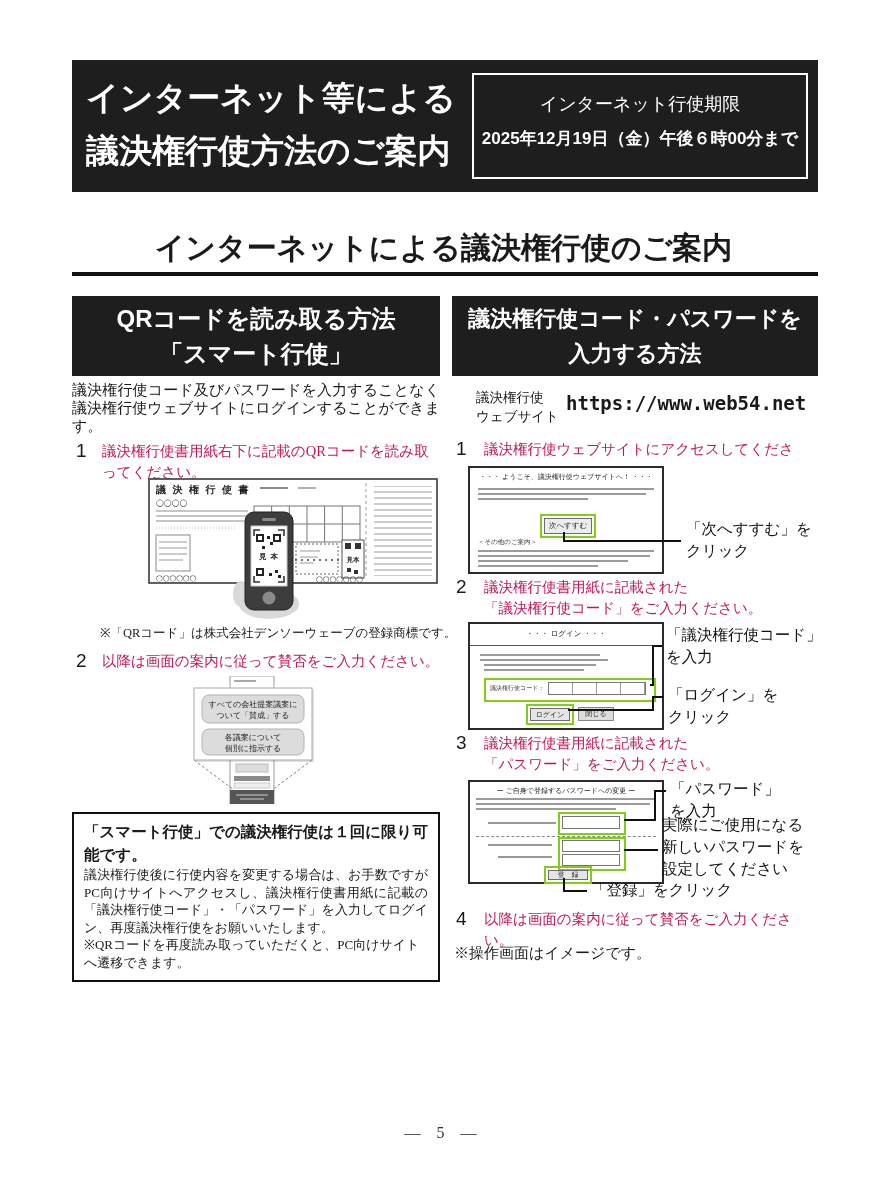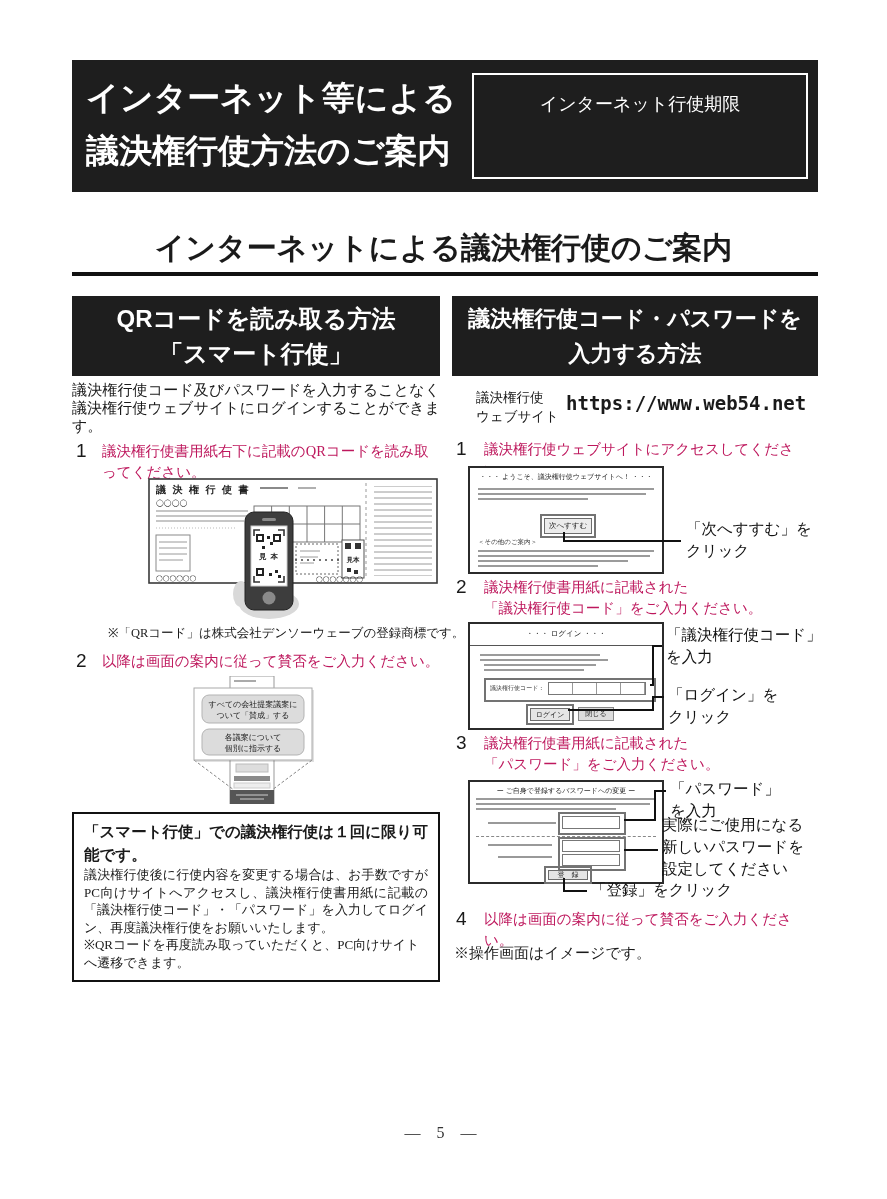--- a/index.html
+++ b/index.html
@@ -10,40 +10,41 @@
   .mono{font-family:"DejaVu Sans Mono",monospace;}
   .blackbox{background:#1e1e1e;color:#fff;}
   .center{text-align:center;}
   .bold{font-weight:bold;}
   .prelines{white-space:pre-line;}
   .cline{position:absolute;background:#111;}
   .tline{position:absolute;height:2px;background:#9b9b9b;}
   .shot{position:absolute;background:#fff;border:2px solid #2b2b2b;}
   .shot .stitle{position:absolute;left:0;right:0;text-align:center;color:#222;
         font-family:"Liberation Sans",sans-serif;}
-  .hl{position:absolute;border:2px solid #737373;}
+  .hl{position:absolute;border:2px solid #84cc16;}
   .minibtn{background:#ececec;border:1px solid #6d6d6d;color:#222;text-align:center;
         font-family:"Liberation Sans",sans-serif;}
   .callout{position:absolute;font-size:15.5px;line-height:22px;white-space:pre-line;color:#111;}
   .stepno{position:absolute;font-family:"Liberation Sans",sans-serif;font-size:19px;color:#1a1a1a;}
   .steptext{position:absolute;font-size:14.5px;line-height:21px;color:#be185d;}
   svg text{font-family:"Liberation Serif",serif;fill:#222;}
 </style>
 </head>
 <body>
 
 <div class="page">
 
   <div class="abs blackbox" style="left:72px;top:60px;width:746px;height:132px;">
     <div class="abs sans bold" style="left:14px;top:11px;font-size:33px;line-height:53px;">
       <div>インターネット等による</div>
       <div>議決権行使方法のご案内</div>
     </div>
     <div class="abs" style="left:400px;top:13px;width:332px;height:102px;border:2px solid #fff;">
       <div class="abs sans center" style="left:0;right:0;top:17px;font-size:18px;">インターネット行使期限</div>
+      <div class="abs sans center bold" style="left:0;right:0;top:52px;font-size:17px;">2025年12月19日（金）午後６時00分まで</div>
     </div>
   </div>
 
   <div class="abs sans bold center" style="left:0;width:887px;top:228px;font-size:30px;">インターネットによる議決権行使のご案内</div>
   <div class="abs" style="left:72px;top:272px;width:746px;height:4px;background:#111;"></div>
 
   <div class="abs blackbox sans bold center" style="left:72px;top:296px;width:368px;height:80px;font-size:24px;line-height:35px;padding-top:5px;box-sizing:border-box;">
     <div>QRコードを読み取る方法</div>
     <div>「スマート行使」</div>
   </div>
@@ -136,21 +137,21 @@
           <rect x="122" y="64" width="3" height="3"></rect>
         <rect x="114" y="68" width="3" height="3"></rect>
           <rect x="127" y="92" width="3" height="3"></rect>
         <rect x="121" y="95" width="3" height="3"></rect>
           <rect x="130" y="97" width="3" height="3"></rect>
       </g>
       <text x="121" y="81" font-size="7.5" font-weight="bold" text-anchor="middle" letter-spacing="1">見 本</text>
     </g>
   </svg>
 
-  <div class="abs" style="left:100px;top:624px;font-size:12.5px;margin-left:8px;">※「QRコード」は株式会社デンソーウェーブの登録商標です。</div>
+  <div class="abs" style="left:100px;top:624px;font-size:12.5px;">※「QRコード」は株式会社デンソーウェーブの登録商標です。</div>
 
   <div class="stepno" style="left:76px;top:650px;">2</div>
   <div class="steptext" style="left:102px;top:651px;width:338px;">以降は画面の案内に従って賛否をご入力ください。</div>
 
   <svg class="abs" style="left:176px;top:676px;" width="185" height="128" viewBox="0 0 185 128">
 
     <g>
       <rect x="54" y="0" width="44" height="128" fill="#fff" stroke="#999"></rect>
       <line x1="58" y1="5" x2="80" y2="5" stroke="#aaa" stroke-width="2"></line>
       <rect x="60" y="88" width="32" height="8" fill="#ddd" stroke="#bbb"></rect>

